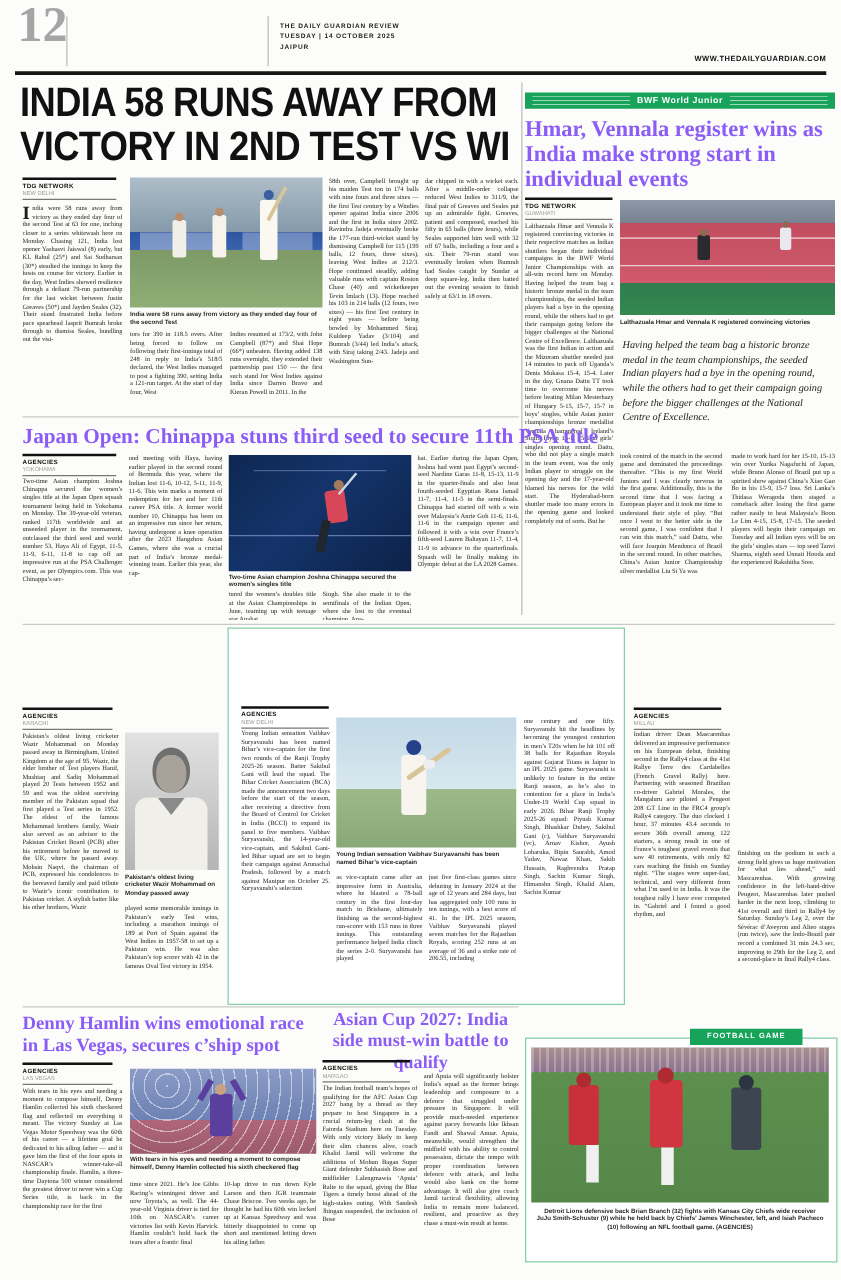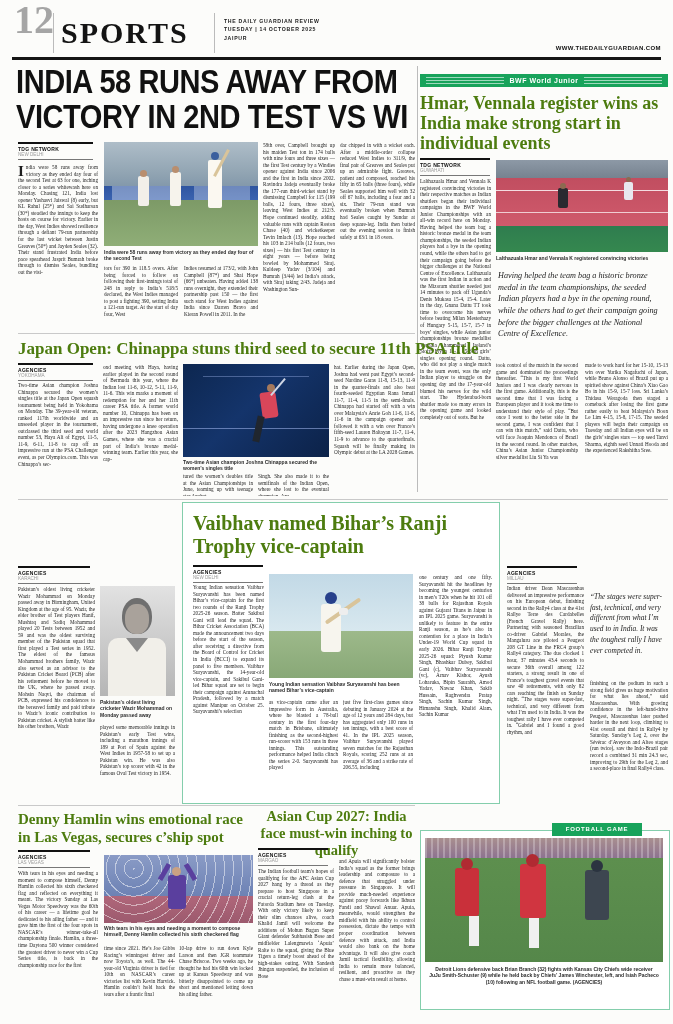--- a/index.html
+++ b/index.html
@@ -11,21 +11,21 @@
   .masthead{font:bold 30px/1 "Liberation Serif",serif;color:#141414;letter-spacing:2px;}
   .meta{font:bold 5.2px/1.6 "Liberation Sans",sans-serif;color:#222;letter-spacing:.7px;}
   .site{font:bold 6px/1 "Liberation Sans",sans-serif;color:#111;letter-spacing:.4px;}
   .vr{width:1px;background:#bbb;}
   .thickrule{height:3px;background:#151515;}
   .hairline{height:1px;background:#c9c9c9;}
   
   .hl-main{font-family:"Liberation Sans",sans-serif;font-weight:900;color:#111;
            font-size:33px;line-height:35px;letter-spacing:-.5px;
            transform:scaleX(.88);transform-origin:0 0;width:452px;}
-  .hl-serif{font-family:"Liberation Serif",serif;font-weight:bold;color:#4d7c0f;}
+  .hl-serif{font-family:"Liberation Serif",serif;font-weight:bold;color:#8b5cf6;}
   .bt{font-size:5.2px;line-height:1.26;text-align:justify;color:#1d1d1d;overflow:hidden;}
   .drop::first-letter{float:left;font-size:15px;line-height:12px;padding:1px 2px 0 0;font-weight:bold;}
   .byl{border-top:2px solid #111;border-bottom:.5px solid #777;padding:1.5px 0 2px 0;
        font-family:"Liberation Sans",sans-serif;}
   .byl b{display:block;font-size:5px;letter-spacing:.3px;color:#111;}
   .byl span{display:block;font-size:4.6px;color:#9a9a9a;margin-top:.5px;}
   .cap{font:bold 5px/1.28 "Liberation Sans",sans-serif;color:#2b2b2b;overflow:hidden;}
   .quote{font-style:italic;font-family:"Liberation Serif",serif;color:#222;}
   .tagbar{background:#18a35b;display:flex;align-items:center;justify-content:center;}
   .tagbar .stripes{flex:1;height:7px;margin:0 6px;
@@ -37,21 +37,20 @@
   .ph{overflow:hidden;}
   .s{position:absolute;}
 </style>
 </head>
 <body>
 
 <div class="page">
 
   <div class="abs pagenum" style="left:14px;top:0;">12</div>
   <div class="abs vr" style="left:53px;top:13px;height:40px;"></div>
-  <div class="abs masthead" style="left:61px;top:18px;">SPORTS</div>
   <div class="abs vr" style="left:214px;top:13px;height:40px;"></div>
   <div class="abs meta" style="left:224px;top:17px;width:170px;">
     <div>THE DAILY GUARDIAN REVIEW</div>
     <div>TUESDAY | 14 OCTOBER 2025</div>
     <div>JAIPUR</div>
   </div>
   <div class="abs site" style="right:12px;top:45px;">WWW.THEDAILYGUARDIAN.COM</div>
   <div class="abs thickrule" style="left:12px;top:57px;width:649px;"></div>
 
   <div class="abs hl-main" style="left:16px;top:64px;">INDIA 58 RUNS AWAY FROM VICTORY IN 2ND TEST VS WI</div>
@@ -139,21 +138,20 @@
   <div class="abs ph" style="left:100px;top:586px;width:75px;height:110px;background:linear-gradient(180deg,#e2e2e2 0%,#c7c7c7 60%,#b5b5b5 100%);">
     <div class="s" style="left:22px;top:12px;width:30px;height:36px;background:#6f6f6f;border-radius:50% 50% 45% 45%;"></div>
     <div class="s" style="left:25px;top:18px;width:24px;height:30px;background:#a9a29b;border-radius:45%;"></div>
     <div class="s" style="left:8px;top:52px;width:58px;height:58px;background:#f1efe9;border-radius:10px 10px 0 0;"></div>
     <div class="s" style="left:26px;top:52px;width:22px;height:14px;background:#8a8a8a;clip-path:polygon(0 0,100% 0,50% 100%);"></div>
   </div>
   <div class="abs cap" style="left:100px;top:699px;width:75px;height:22px;">Pakistan’s oldest living cricketer Wazir Mohammad on Monday passed away</div>
   <div class="abs bt" style="left:100px;top:724px;width:75px;height:76px;">played some memorable innings in Pakistan’s early Test wins, including a marathon innings of 189 at Port of Spain against the West Indies in 1957-58 to set up a Pakistan win. He was also Pakistan’s top scorer with 42 in the famous Oval Test victory in 1954.</div>
 
   <div class="abs grbox" style="left:182px;top:502px;width:316px;height:300px;"></div>
-  <div class="abs hl-serif" style="left:193px;top:512px;width:296px;font-size:20px;line-height:23px;">Vaibhav named Bihar’s Ranji Trophy vice-captain</div>
   <div class="abs byl" style="left:193px;top:565px;width:70px;">
     <b>AGENCIES</b>
     <span>NEW DELHI</span>
   </div>
   <div class="abs bt" style="left:193px;top:584px;width:71px;height:212px;">Young Indian sensation Vaibhav Suryavanshi has been named Bihar’s vice-captain for the first two rounds of the Ranji Trophy 2025-26 season. Batter Sakibul Gani will lead the squad. The Bihar Cricket Association (BCA) made the announcement two days before the start of the season, after receiving a directive from the Board of Control for Cricket in India (BCCI) to expand its panel to five members. Vaibhav Suryavanshi, the 14-year-old vice-captain, and Sakibul Gani-led Bihar squad are set to begin their campaign against Arunachal Pradesh, followed by a match against Manipur on October 25. Suryavanshi’s selection</div>
 
   <div class="abs ph" style="left:269px;top:574px;width:144px;height:104px;background:linear-gradient(180deg,#c2d9e6 0%,#d8e8ef 55%,#9db98a 55%,#88a877 100%);">
     <div class="s" style="left:52px;top:30px;width:20px;height:48px;background:#f7f5ee;border-radius:3px;"></div>
     <div class="s" style="left:56px;top:18px;width:12px;height:12px;background:#27408b;border-radius:50%;"></div>
     <div class="s" style="left:72px;top:16px;width:4px;height:42px;background:#d9c49a;transform:rotate(55deg);border-radius:2px;"></div>
@@ -162,21 +160,20 @@
   <div class="abs cap" style="left:269px;top:681px;width:144px;height:15px;">Young Indian sensation Vaibhav Suryavanshi has been named Bihar’s vice-captain</div>
   <div class="abs bt" style="left:269px;top:699px;width:69px;height:97px;">as vice-captain came after an impressive form in Australia, where he blasted a 78-ball century in the first four-day match in Brisbane, ultimately finishing as the second-highest run-scorer with 153 runs in three innings. This outstanding performance helped India clinch the series 2-0. Suryavanshi has played</div>
   <div class="abs bt" style="left:343px;top:699px;width:70px;height:97px;">just five first-class games since debuting in January 2024 at the age of 12 years and 284 days, but has aggregated only 100 runs in ten innings, with a best score of 41. In the IPL 2025 season, Vaibhav Suryavanshi played seven matches for the Rajasthan Royals, scoring 252 runs at an average of 36 and a strike rate of 206.55, including</div>
   <div class="abs bt" style="left:419px;top:574px;width:73px;height:222px;">one century and one fifty. Suryavanshi hit the headlines by becoming the youngest centurion in men’s T20s when he hit 101 off 38 balls for Rajasthan Royals against Gujarat Titans in Jaipur in an IPL 2025 game. Suryavanshi is unlikely to feature in the entire Ranji season, as he’s also in contention for a place in India’s Under-19 World Cup squad in early 2026. Bihar Ranji Trophy 2025-26 squad: Piyush Kumar Singh, Bhashkar Dubey, Sakibul Gani (c), Vaibhav Suryavanshi (vc), Arnav Kishor, Ayush Loharuka, Bipin Saurabh, Amod Yadav, Nawaz Khan, Sakib Hussain, Raghvendra Pratap Singh, Sachin Kumar Singh, Himanshu Singh, Khalid Alam, Sachin Kumar</div>
 
   <div class="abs byl" style="left:507px;top:566px;width:70px;">
     <b>AGENCIES</b>
     <span>MILLAU</span>
   </div>
   <div class="abs bt" style="left:507px;top:585px;width:77px;height:218px;">Indian driver Dean Mascarenhas delivered an impressive performance on his European debut, finishing second in the Rally4 class at the 41st Rallye Terre des Cardabelles (French Gravel Rally) here. Partnering with seasoned Brazilian co-driver Gabriel Morales, the Mangaluru ace piloted a Peugeot 208 GT Line in the FRC4 group’s Rally4 category. The duo clocked 1 hour, 37 minutes 43.4 seconds to secure 36th overall among 122 starters, a strong result in one of France’s toughest gravel events that saw 40 retirements, with only 82 cars reaching the finish on Sunday night. “The stages were super-fast, technical, and very different from what I’m used to in India. It was the toughest rally I have ever competed in. “Gabriel and I found a good rhythm, and</div>
-  <div class="abs quote" style="left:590px;top:592px;width:78px;height:82px;font-size:7.4px;line-height:1.45;">“The stages were super-fast, technical, and very different from what I’m used to in India. It was the toughest rally I have ever competed in.</div>
   <div class="abs bt" style="left:590px;top:680px;width:78px;height:123px;">finishing on the podium in such a strong field gives us huge motivation for what lies ahead,” said Mascarenhas. With growing confidence in the left-hand-drive Peugeot, Mascarenhas later pushed harder in the next loop, climbing to 41st overall and third in Rally4 by Saturday. Sunday’s Leg 2, over the Sévérac d’Aveyron and Alteo stages (run twice), saw the Indo-Brazil pair record a combined 31 min 24.3 sec, improving to 29th for the Leg 2, and a second-place in final Rally4 class.</div>
 
   <div class="abs hairline" style="left:18px;top:805px;width:397px;"></div>
 
   <div class="abs hl-serif" style="left:18px;top:810px;width:236px;font-size:15px;line-height:18px;">Denny Hamlin wins emotional race in Las Vegas, secures c’ship spot</div>
   <div class="abs byl" style="left:18px;top:850px;width:72px;">
     <b>AGENCIES</b>
     <span>LAS VEGAS</span>
   </div>
   <div class="abs bt" style="left:18px;top:870px;width:80px;height:148px;">With tears in his eyes and needing a moment to compose himself, Denny Hamlin collected his sixth checkered flag and reflected on everything it meant. The victory Sunday at Las Vegas Motor Speedway was the 60th of his career — a lifetime goal he dedicated to his ailing father — and it gave him the first of the four spots in NASCAR’s winner-take-all championship finale. Hamlin, a three-time Daytona 500 winner considered the greatest driver to never win a Cup Series title, is back in the championship race for the first</div>
@@ -185,21 +182,21 @@
     <div class="s" style="left:0;top:0;width:149px;height:68px;background:repeating-radial-gradient(circle at 20% 20%,rgba(255,255,255,.5) 0 1px,transparent 1px 9px);"></div>
     <div class="s" style="left:64px;top:20px;width:18px;height:34px;background:#5a3f9e;border-radius:3px;"></div>
     <div class="s" style="left:58px;top:8px;width:5px;height:18px;background:#5a3f9e;transform:rotate(30deg);"></div>
     <div class="s" style="left:84px;top:8px;width:5px;height:18px;background:#5a3f9e;transform:rotate(-30deg);"></div>
     <div class="s" style="left:68px;top:12px;width:9px;height:9px;background:#caa183;border-radius:50%;"></div>
   </div>
   <div class="abs cap" style="left:104px;top:925px;width:149px;height:17px;">With tears in his eyes and needing a moment to compose himself, Denny Hamlin collected his sixth checkered flag</div>
   <div class="abs bt" style="left:104px;top:945px;width:71px;height:73px;">time since 2021. He’s Joe Gibbs Racing’s winningest driver and now Toyota’s, as well. The 44-year-old Virginia driver is tied for 10th on NASCAR’s career victories list with Kevin Harvick. Hamlin couldn’t hold back the tears after a frantic final</div>
   <div class="abs bt" style="left:179px;top:945px;width:74px;height:73px;">10-lap drive to run down Kyle Larson and then JGR teammate Chase Briscoe. Two weeks ago, he thought he had his 60th win locked up at Kansas Speedway and was bitterly disappointed to come up short and mentioned letting down his ailing father.</div>
 
-  <div class="abs hl-serif" style="left:258px;top:808px;width:157px;font-size:14.5px;line-height:17px;text-align:center;">Asian Cup 2027: India face must-win inching to qualify</div>
+  <div class="abs hl-serif" style="left:258px;top:808px;width:157px;font-size:14.5px;line-height:17px;text-align:center;">Asian Cup 2027: India side must-win battle to qualify</div>
   <div class="abs byl" style="left:258px;top:848px;width:70px;">
     <b>AGENCIES</b>
     <span>MARGAO</span>
   </div>
   <div class="abs bt" style="left:258px;top:868px;width:76px;height:150px;">The Indian football team’s hopes of qualifying for the AFC Asian Cup 2027 hang by a thread as they prepare to host Singapore in a crucial return-leg clash at the Fatorda Stadium here on Tuesday. With only victory likely to keep their slim chances alive, coach Khalid Jamil will welcome the additions of Mohun Bagan Super Giant defender Subhasish Bose and midfielder Lalengmawia ‘Apuia’ Ralte to the squad, giving the Blue Tigers a timely boost ahead of the high-stakes outing. With Sandesh Jhingan suspended, the inclusion of Bose</div>
   <div class="abs bt" style="left:339px;top:858px;width:76px;height:160px;">and Apuia will significantly bolster India’s squad as the former brings leadership and composure to a defence that struggled under pressure in Singapore. It will provide much-needed experience against pacey forwards like Ikhsan Fandi and Shawal Anuar. Apuia, meanwhile, would strengthen the midfield with his ability to control possession, dictate the tempo with proper coordination between defence with attack, and India would also bank on the home advantage. It will also give coach Jamil tactical flexibility, allowing India to remain more balanced, resilient, and proactive as they chase a must-win result at home.</div>
 
   <div class="abs grbox" style="left:420px;top:830px;width:248px;height:178px;"></div>
   <div class="abs badge" style="left:552px;top:823px;width:90px;height:13px;">FOOTBALL GAME</div>
   <div class="abs ph" style="left:425px;top:838px;width:238px;height:124px;background:linear-gradient(180deg,#a98f8f 0%,#8d7390 16%,#5d8f4e 16%,#55874a 100%);">

